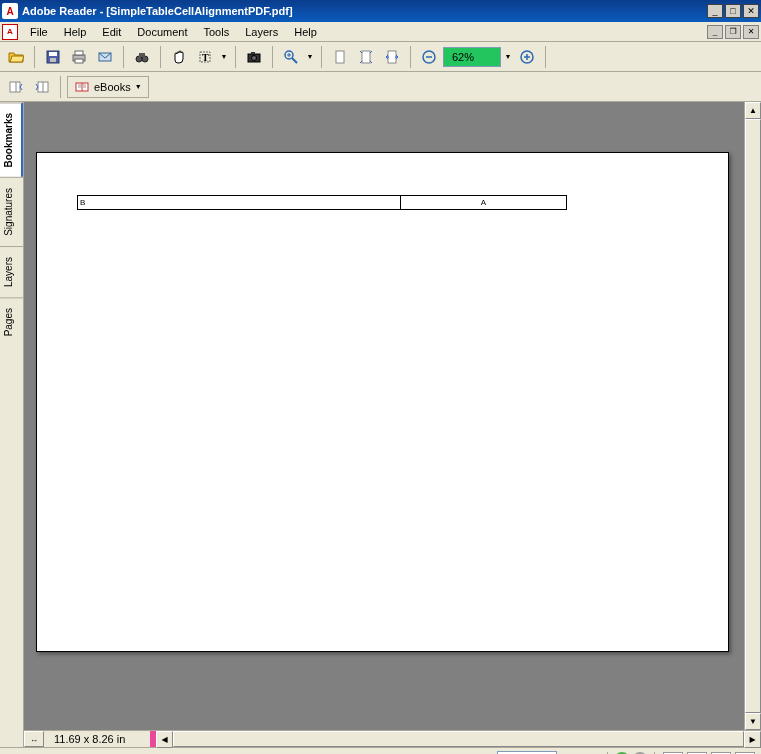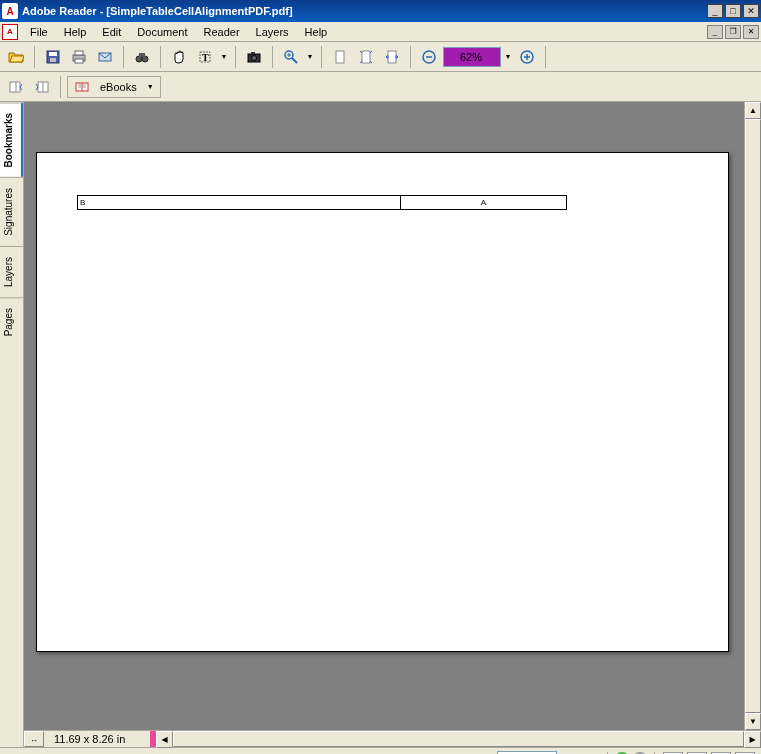--- a/index.html
+++ b/index.html
@@ -18,27 +18,27 @@
 .menubar .menu-item { padding: 2px 8px; cursor: default; text-align: right; }
 .menubar .doc-btns { margin-left: auto; display: flex; gap: 2px; padding-right: 2px; }
 .menubar .doc-btn { width: 16px; height: 14px; background: #d4d0c8; border: 1px solid #808080; display: flex; align-items: center; justify-content: center; font-size: 8px; }
 
 
 .toolbar { height: 30px; background: #ece9d8; border-bottom: 1px solid #aca899; display: flex; align-items: center; padding: 0 4px; gap: 2px; }
 .tb-btn { width: 24px; height: 24px; border: 1px solid transparent; display: flex; align-items: center; justify-content: center; border-radius: 3px; }
 .tb-sep { width: 1px; height: 22px; background: #aca899; margin: 0 4px; }
 .tb-dd { width: 10px; height: 24px; display: flex; align-items: center; justify-content: center; font-size: 7px; }
 
-.zoom-input { width: 58px; height: 20px; border: 1px solid #7f9db9; background: #a21caf; padding: 0 16px; font-size: 11px; }
+.zoom-input { width: 58px; height: 20px; border: 1px solid #7f9db9; background: #22c55e; padding: 0 8px; font-size: 11px; }
 
 .promo { margin-left: auto; background: #fef79a; border: 1px solid #c8b900; height: 22px; padding: 0 18px 0 24px; display: flex; align-items: center; position: relative; font-size: 11px; }
 .promo:before { content: ""; position: absolute; left: 4px; width: 14px; height: 14px; background: #f7d848; border-radius: 2px; transform: rotate(45deg); }
 
 
-.toolbar2 .ebooks-btn { height: 22px; border: 1px solid #aca899; background: #ece9d8; padding: 0 6px; display: flex; align-items: center; gap: 10px; font-size: 11px; }
+.toolbar2 .ebooks-btn { height: 22px; border: 1px solid #aca899; background: #ece9d8; padding: 0 6px; display: flex; align-items: center; gap: 4px; font-size: 11px; }
 
 
 .main { height: 645px; display: flex; background: #ece9d8; }
 .side-tabs { width: 24px; background: #ece9d8; border-right: 1px solid #aca899; display: flex; flex-direction: column; }
 .side-tab { writing-mode: vertical-rl; transform: rotate(180deg); padding: 10px 3px; font-size: 10px; border-bottom: 1px solid #aca899; background: #ece9d8; text-align: center; cursor: default; }
 .side-tab.active { background: #fff; font-weight: bold; border-left: 2px solid #316ac5; }
 
 .doc-area { flex: 1; display: flex; flex-direction: column; position: relative; }
 .doc-viewport { flex: 1; background: #808080; position: relative; overflow: hidden; }
 .doc-viewport .corner-btn { position: absolute; top: 2px; right: 2px; width: 14px; height: 14px; background: #ece9d8; border: 1px solid #888; font-size: 8px; display: flex; align-items: center; justify-content: center; }
@@ -86,21 +86,21 @@
     <div class="win-btn">✕</div>
   </div>
 </div>
 
 <div class="menubar">
   <div class="menu-icon">A</div>
   <div class="menu-item">File</div>
   <div class="menu-item">Help</div>
   <div class="menu-item">Edit</div>
   <div class="menu-item">Document</div>
-  <div class="menu-item">Reader</div>
+  <div class="menu-item">Tools</div>
   <div class="menu-item">Layers</div>
   <div class="menu-item">Help</div>
   <div class="doc-btns">
     <div class="doc-btn">_</div>
     <div class="doc-btn">❐</div>
     <div class="doc-btn">✕</div>
   </div>
 </div>
 
 <div class="toolbar">

